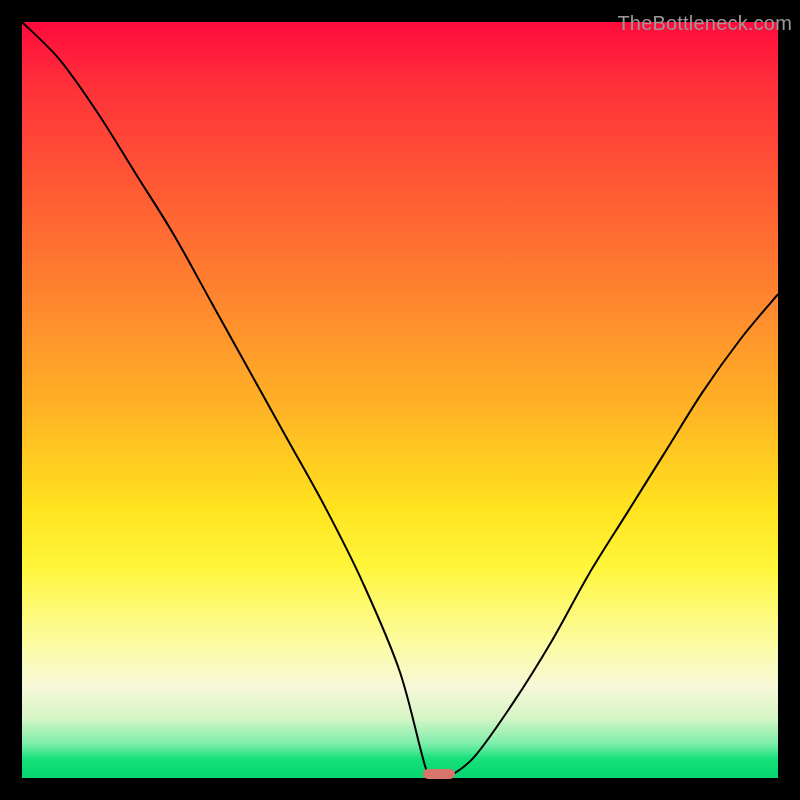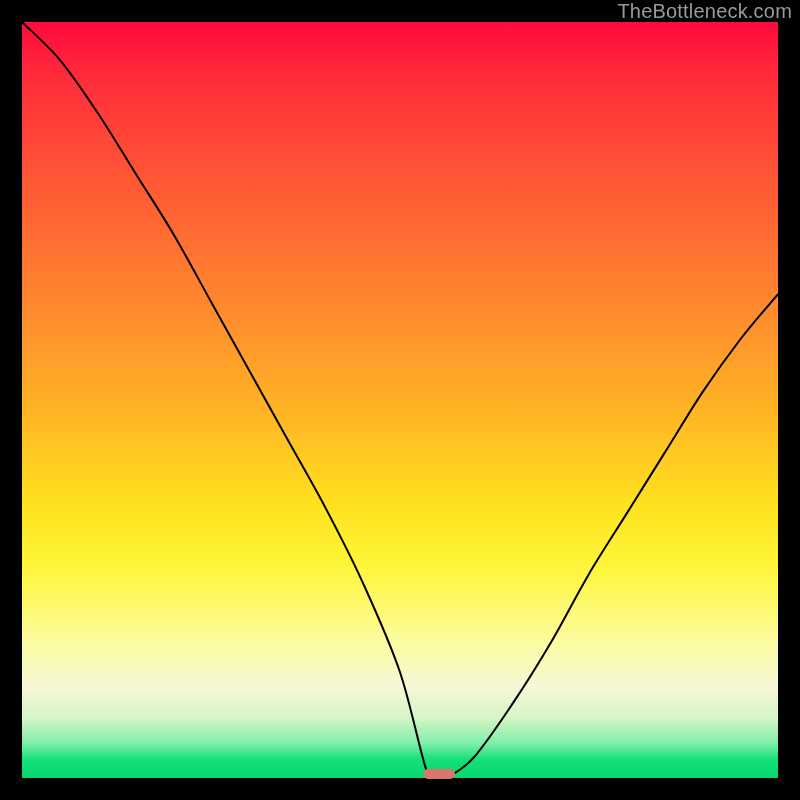--- a/index.html
+++ b/index.html
@@ -53,21 +53,21 @@
     stroke: #000;
     stroke-width: 2;
   }
   .marker {
     position: absolute;
     border-radius: 8px;
     background: #d8766e;
   }
   .watermark {
     position: absolute;
-    top: 0;
+    top: 12px;
     right: 8px;
     color: #9a9a9a;
     font-family: Arial, Helvetica, sans-serif;
     font-size: 20px;
     letter-spacing: 0.2px;
   }
 </style>
 </head>
 <body>
 

